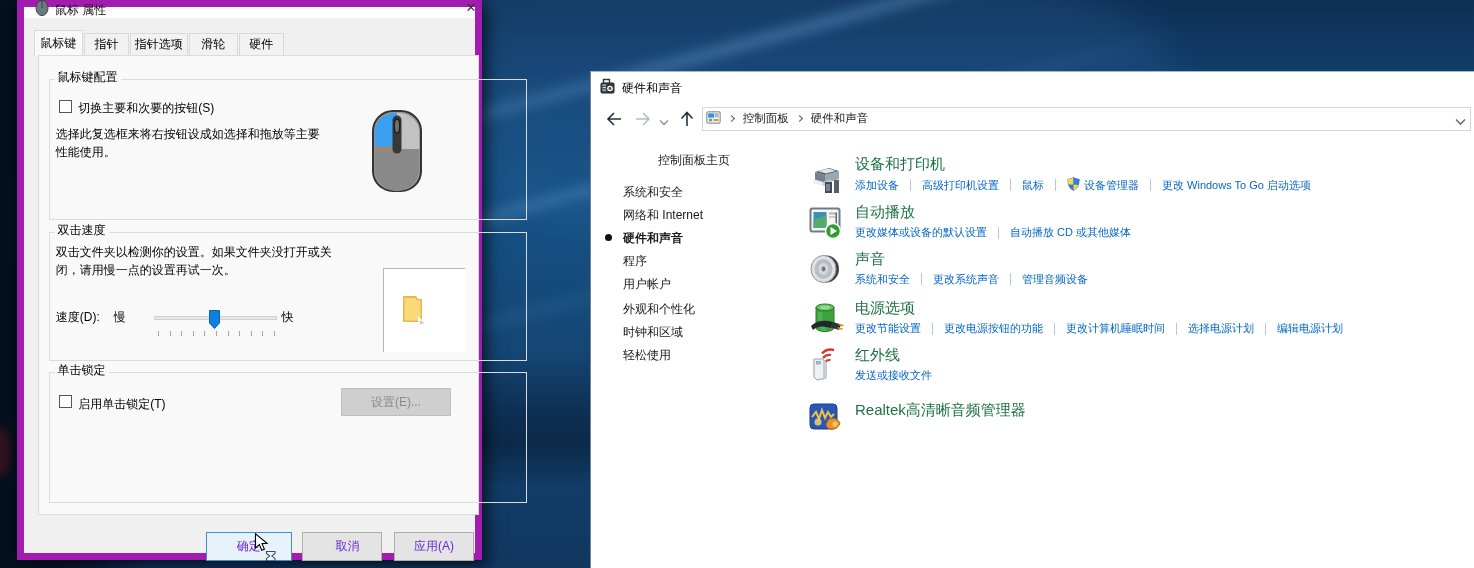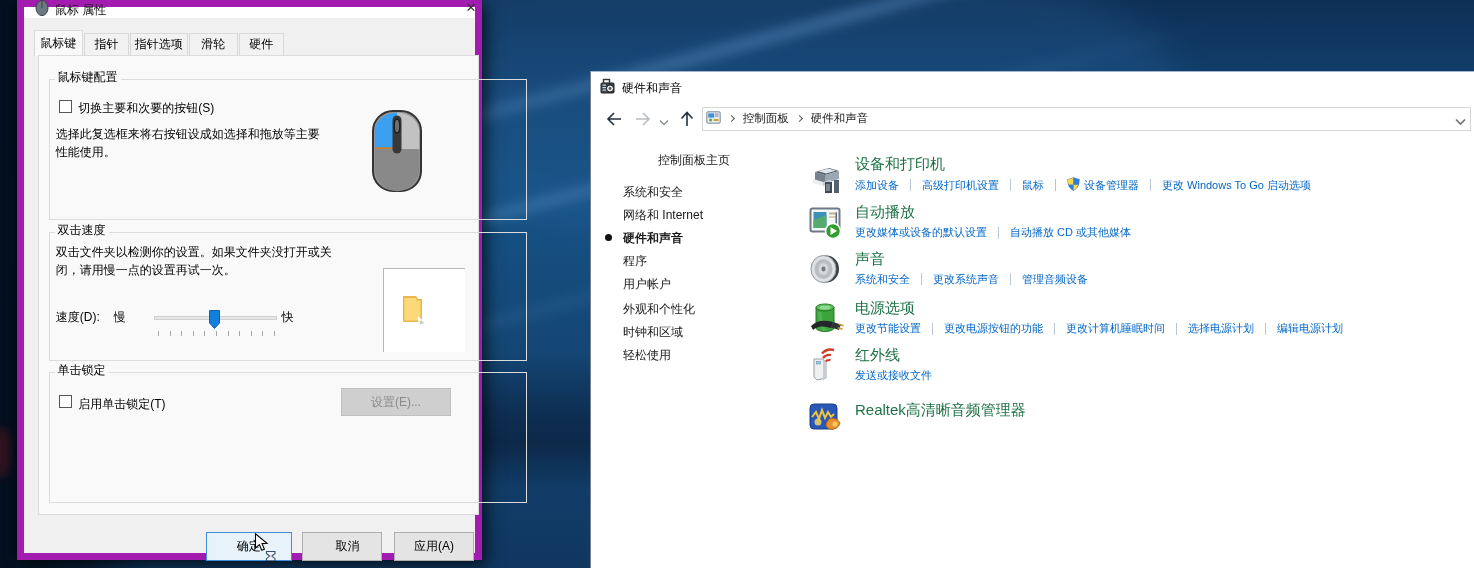--- a/index.html
+++ b/index.html
@@ -74,21 +74,21 @@
   #settings-btn {
     left:317.1px; top:381.2px; width:109.6px; height:28.1px; position:absolute;
     background:#cfcfcf; border:1px solid #bfbfbf; color:#8b8b8b;
     font-size:12px; text-align:center; line-height:26px;
   }
 
   
   .dlg-btn {
     position:absolute; top:525px; height:29px;
     background:#e4e4e4; border:1px solid #aeaeae;
-    font-size:12px; text-align:center; line-height:27px; color:#000000;
+    font-size:12px; text-align:center; line-height:27px; color:#6d28d9;
   }
   #btn-ok { left:181.5px; width:86.5px; background:#e7f2fb; border:1.5px solid #3e8ddb; line-height:26px; }
   #btn-cancel { left:277.6px; width:80px;padding-left:12px; }
   #btn-apply { left:370px; width:80px; }
   #cursor { left:230px; top:526px; position:absolute; z-index:50; }
 
   
   #cp {
     left:590px; top:71px; width:884px; height:497px;
     background:#fff;

